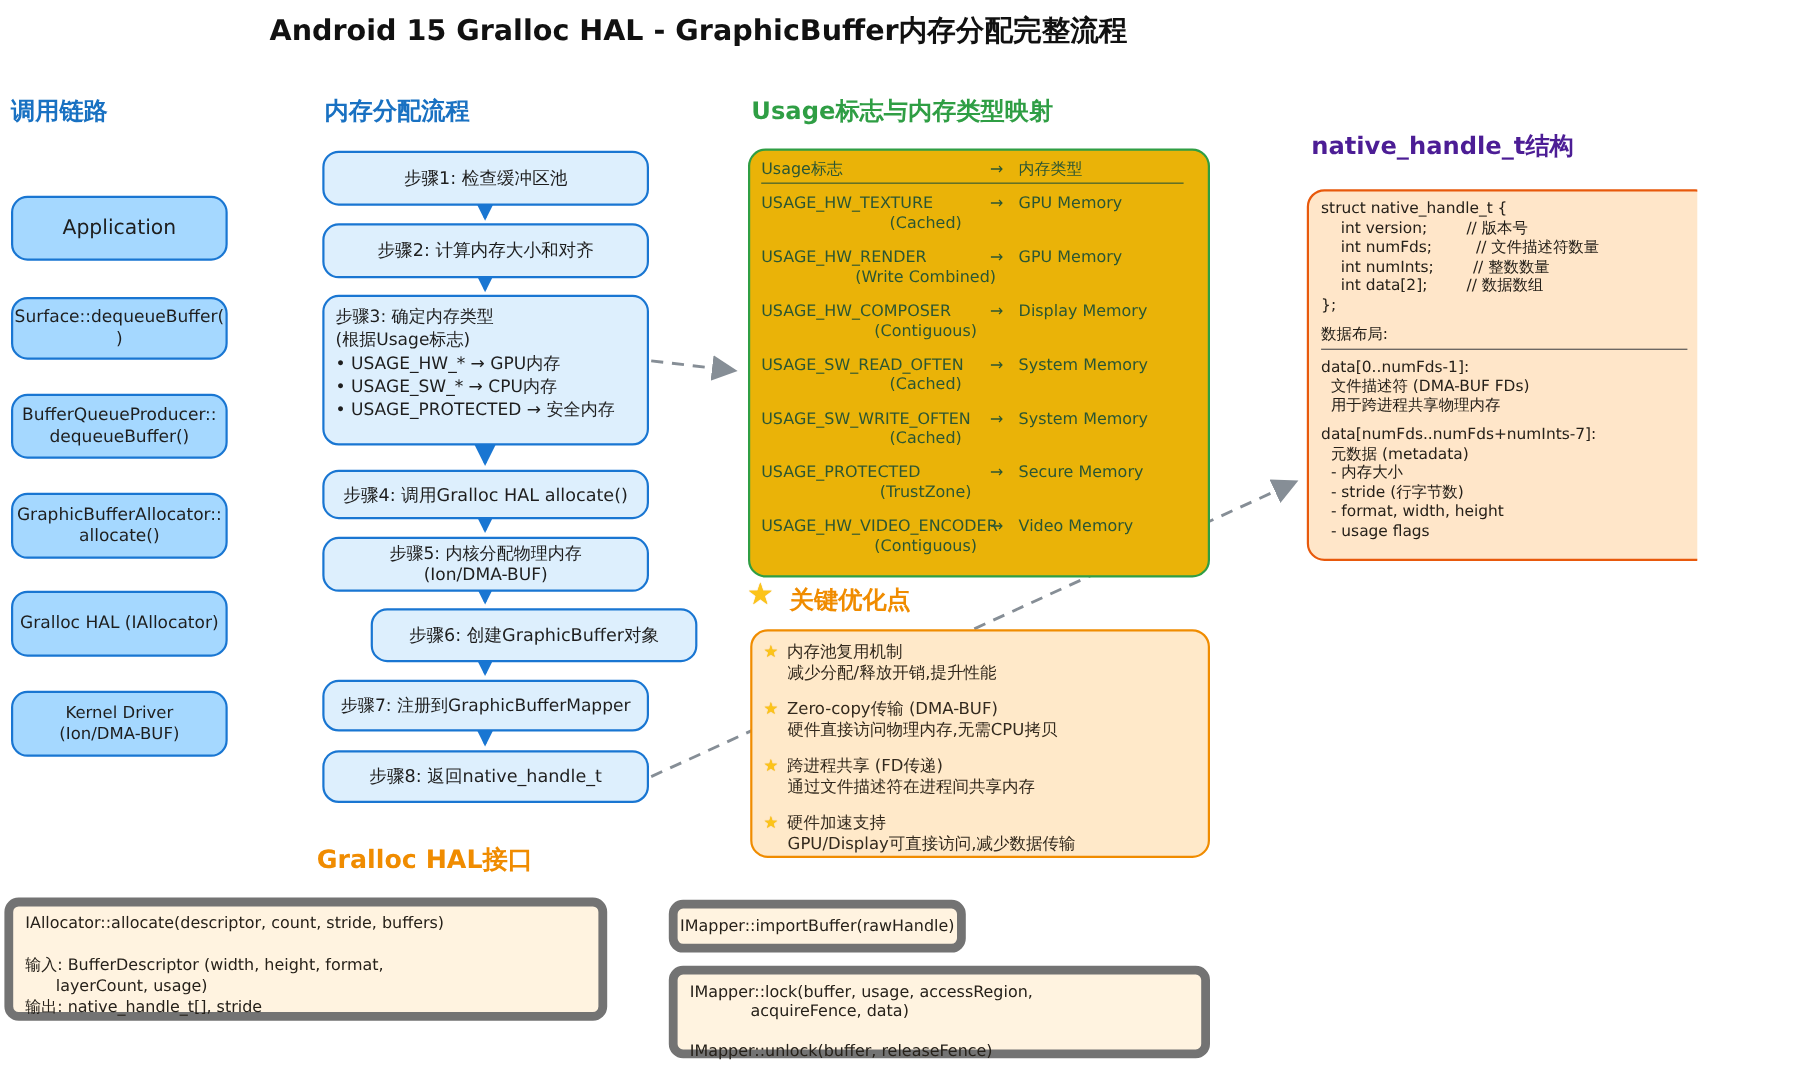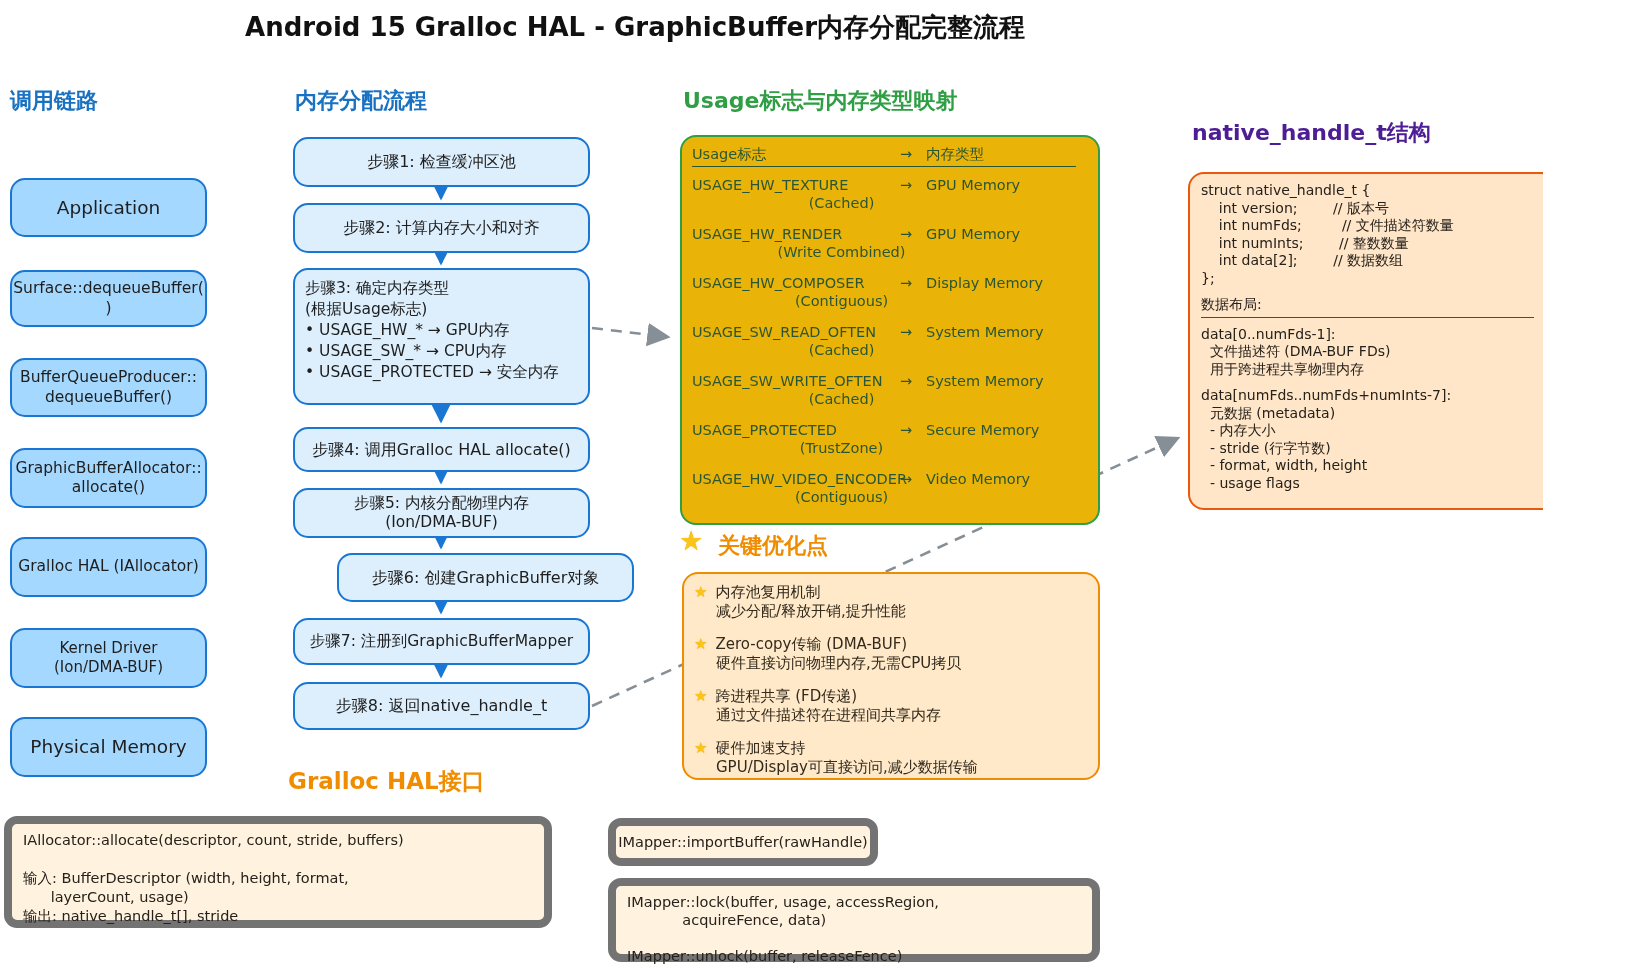--- a/index.html
+++ b/index.html
@@ -86,21 +86,20 @@
   <div class="abs node cc big" style="left:10px;top:138px;width:197px;height:59px;">Application</div>
   <div class="abs node cc" style="left:10px;top:230px;width:197px;height:57px;">Surface::dequeueBuffer(
 )</div>
   <div class="abs node cc" style="left:10px;top:318px;width:197px;height:59px;">BufferQueueProducer::
 dequeueBuffer()</div>
   <div class="abs node cc" style="left:10px;top:497px;width:197px;height:60px;">Gralloc HAL (IAllocator)</div>
   <div class="abs node cc" style="left:10px;top:408px;width:197px;height:60px;">GraphicBufferAllocator::
 allocate()</div>
   <div class="abs node cc" style="left:10px;top:588px;width:197px;height:60px;font-size:15px;">Kernel Driver
 (Ion/DMA-BUF)</div>
-  <div class="abs node cc big" style="left:10px;top:677px;width:197px;height:60px;">Physical Memory</div>
 
   <div class="abs sec-head blue-head" style="left:295px;top:86px;">内存分配流程</div>
   <div class="abs node fs" style="left:293px;top:137px;width:297px;height:50px;">步骤1: 检查缓冲区池</div>
   <div class="abs node fs" style="left:293px;top:203px;width:297px;height:50px;">步骤2: 计算内存大小和对齐</div>
   <div class="abs node fs lefty" style="left:293px;top:268px;width:297px;height:137px;">步骤3: 确定内存类型
 (根据Usage标志)
 • USAGE_HW_* → GPU内存
 • USAGE_SW_* → CPU内存
 • USAGE_PROTECTED → 安全内存</div>
   <div class="abs node fs" style="left:293px;top:427px;width:297px;height:45px;">步骤4: 调用Gralloc HAL allocate()</div>

